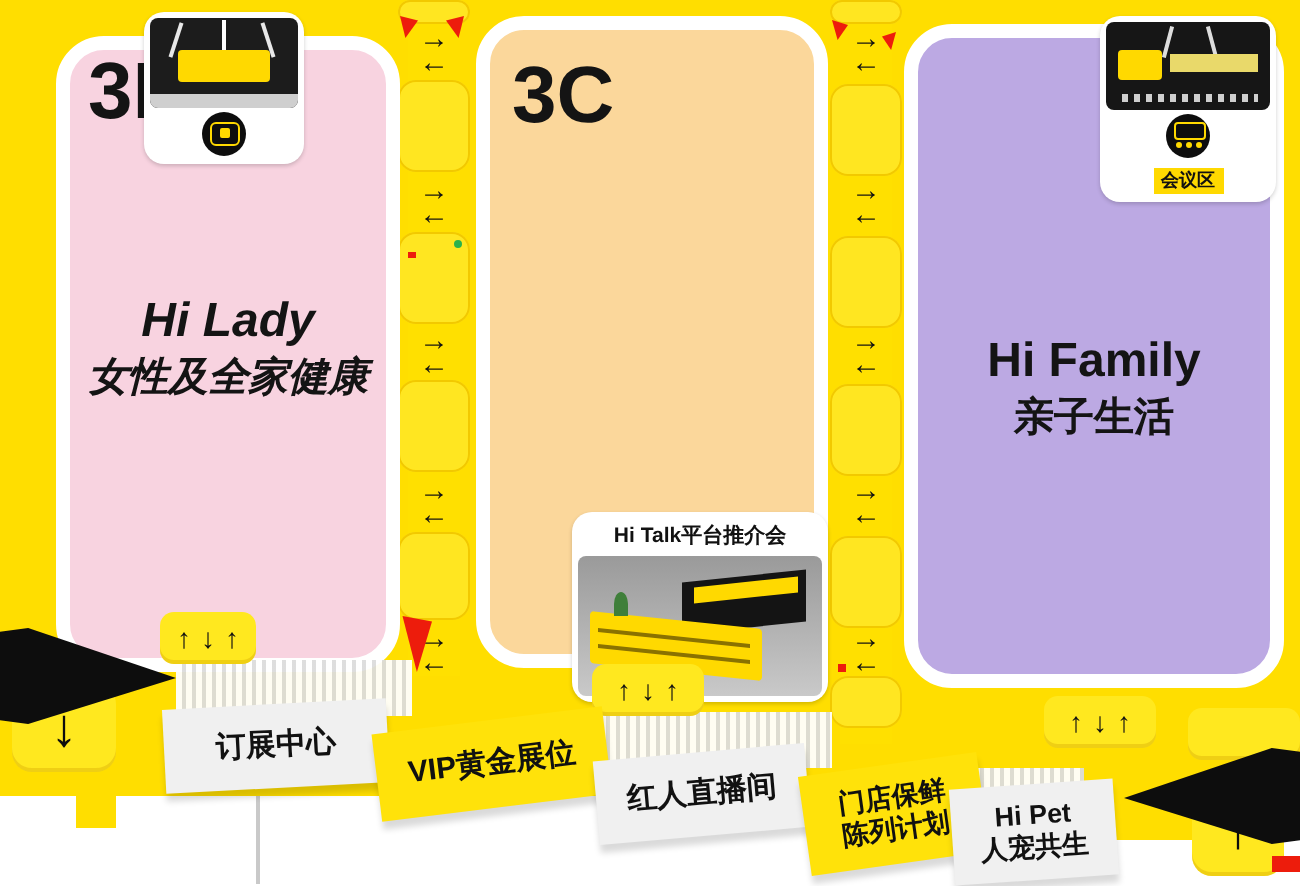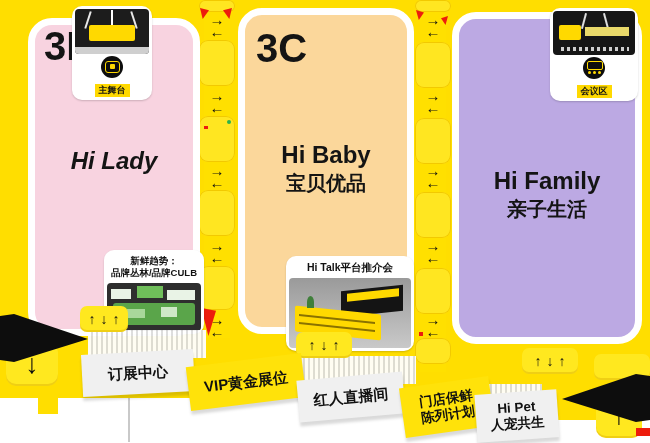--- a/index.html
+++ b/index.html
@@ -56,28 +56,25 @@
   <div class="bump" style="left:415px;top:42px;width:36px;height:46px;"></div>
   <div class="bump" style="left:415px;top:118px;width:36px;height:46px;"></div>
   <div class="bump" style="left:415px;top:192px;width:36px;height:46px;"></div>
   <div class="bump" style="left:415px;top:268px;width:36px;height:46px;"></div>
   <div class="bump" style="left:415px;top:338px;width:36px;height:26px;"></div>
 
   <div class="zone" style="left:28px;top:18px;width:172px;height:318px;background:#F8D3E0;"></div>
   <div class="zid" style="left:44px;top:26px;">3B</div>
   <div class="ztitle" style="left:36px;top:146px;width:156px;font-style:italic;">
     <div class="en">Hi Lady</div>
+    <div class="cn">女性及全家健康</div>
   </div>
 
   <div class="zone" style="left:238px;top:8px;width:176px;height:326px;background:#FBD79B;"></div>
   <div class="zid" style="left:256px;top:28px;">3C</div>
-  <div class="ztitle" style="left:244px;top:140px;width:164px;">
-    <div class="en">Hi Baby</div>
-    <div class="cn">宝贝优品</div>
-  </div>
 
   <div class="zone" style="left:452px;top:12px;width:190px;height:332px;background:#BCA9E3;"></div>
   <div class="ztitle" style="left:458px;top:166px;width:178px;">
     <div class="en">Hi Family</div>
     <div class="cn">亲子生活</div>
   </div>
 
   <div class="vpair" style="left:200px;top:14px;">
       <div>→</div>
       <div>←</div>
@@ -133,37 +130,22 @@
       <div class="abs" style="left:12px;top:2px;width:2px;height:18px;background:#e8e8e8;transform:rotate(18deg);"></div>
       <div class="abs" style="left:36px;top:1px;width:2px;height:20px;background:#ffffff;"></div>
       <div class="abs" style="left:58px;top:2px;width:2px;height:18px;background:#e8e8e8;transform:rotate(-18deg);"></div>
       <div class="abs" style="left:14px;top:16px;width:46px;height:16px;background:#FFD900;border-radius:2px;"></div>
       <div class="abs" style="left:0;bottom:0;width:100%;height:7px;background:#cfcfcf;"></div>
     </div>
     <div class="cicon">
       <div class="abs" style="left:4px;top:5px;width:13px;height:10px;border:1.6px solid #FFD900;border-radius:3px;"></div>
       <div class="abs" style="left:9px;top:8px;width:5px;height:5px;background:#FFD900;border-radius:1px;"></div>
     </div>
-    <div><span class="chip">主舞台</span></div>
-  </div>
-
-  <div class="card" style="left:104px;top:250px;width:100px;">
-    <div class="cardtext">
-      <div>新鲜趋势：</div>
-      <div>品牌丛林/品牌CULB</div>
-    </div>
-    <div class="photo" style="height:48px;background:#2e2e2e;">
-      <div class="abs" style="left:4px;top:6px;width:20px;height:10px;background:#e9f3e6;"></div>
-      <div class="abs" style="left:30px;top:3px;width:26px;height:12px;background:#6FBE5A;"></div>
-      <div class="abs" style="left:60px;top:7px;width:28px;height:10px;background:#e9f3e6;"></div>
-      <div class="abs" style="left:6px;top:20px;width:82px;height:22px;background:#5aa54a;border-radius:3px;"></div>
-      <div class="abs" style="left:20px;top:26px;width:18px;height:9px;background:#A8D79A;"></div>
-      <div class="abs" style="left:54px;top:24px;width:16px;height:10px;background:#cfe8c7;"></div>
-    </div>
-  </div>
+  </div>
+
 
   <div class="card" style="left:550px;top:8px;width:88px;">
     <div class="photo" style="height:44px;background:#161616;">
       <div class="abs" style="left:30px;top:2px;width:2px;height:16px;background:#ddd;transform:rotate(15deg);"></div>
       <div class="abs" style="left:52px;top:2px;width:2px;height:16px;background:#ddd;transform:rotate(-15deg);"></div>
       <div class="abs" style="left:6px;top:14px;width:22px;height:15px;background:#FFD900;border-radius:2px;"></div>
       <div class="abs" style="left:32px;top:16px;width:44px;height:9px;background:#e9d96a;"></div>
       <div class="abs" style="left:8px;bottom:4px;width:68px;height:4px;background:repeating-linear-gradient(90deg,#cfcfcf 0 3px,#161616 3px 6px);"></div>
     </div>
     <div class="cicon">

